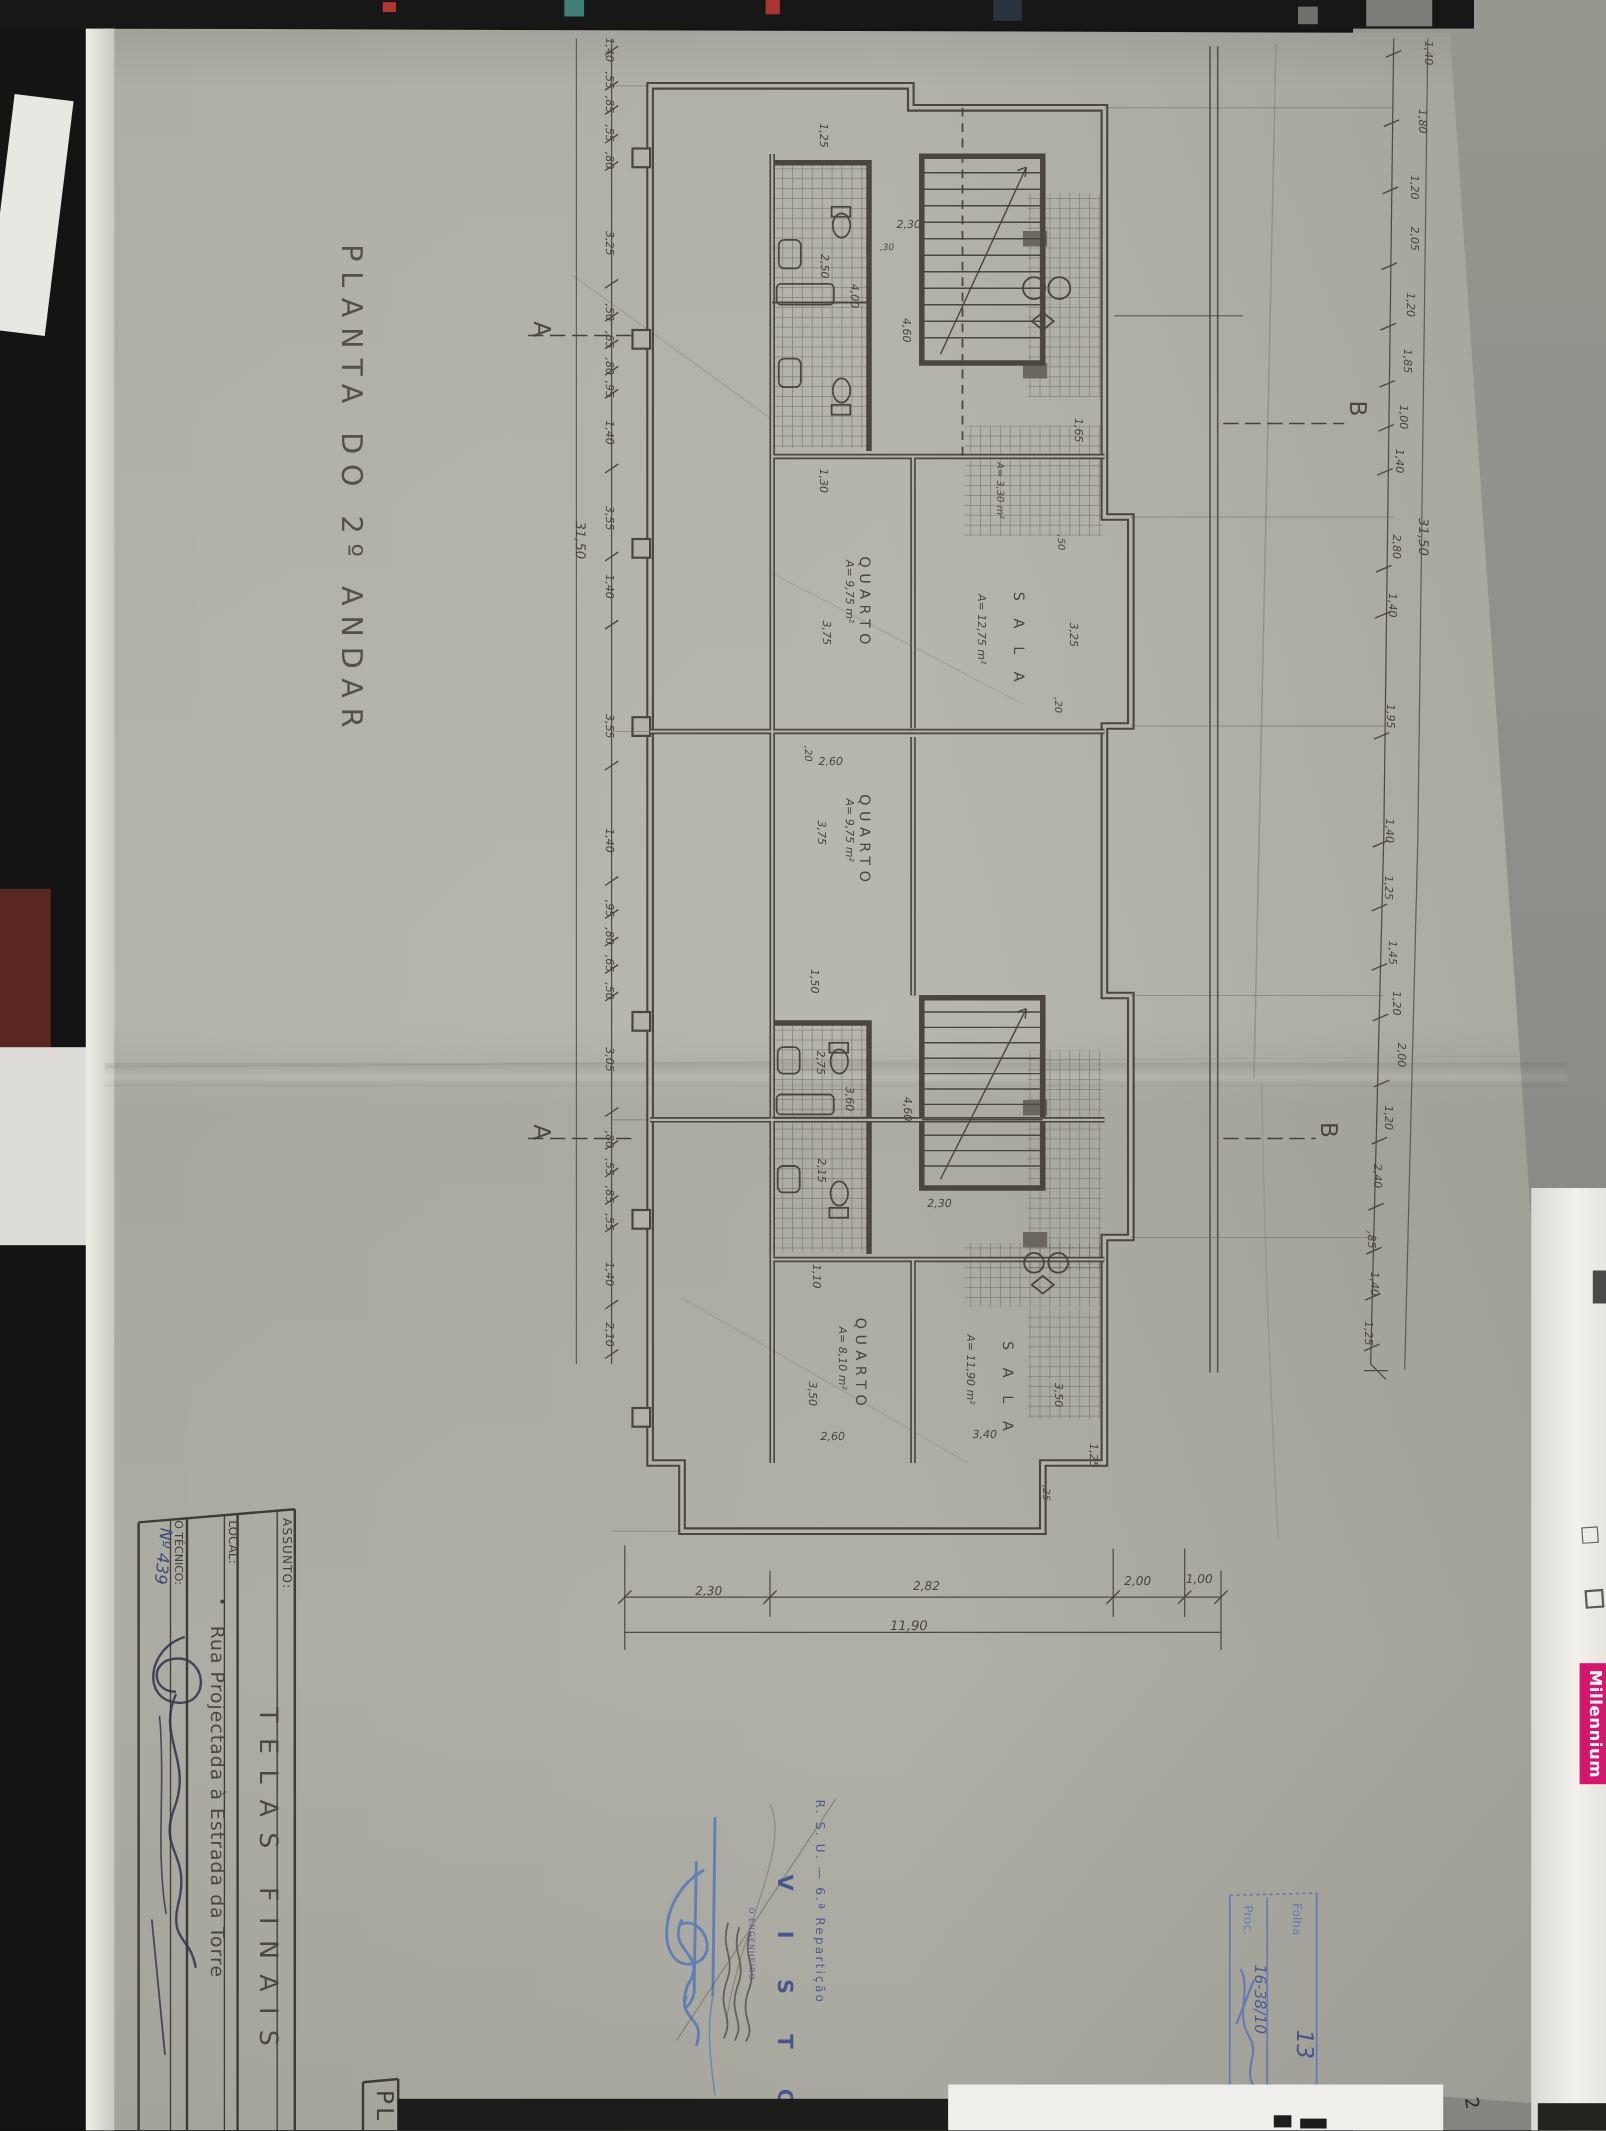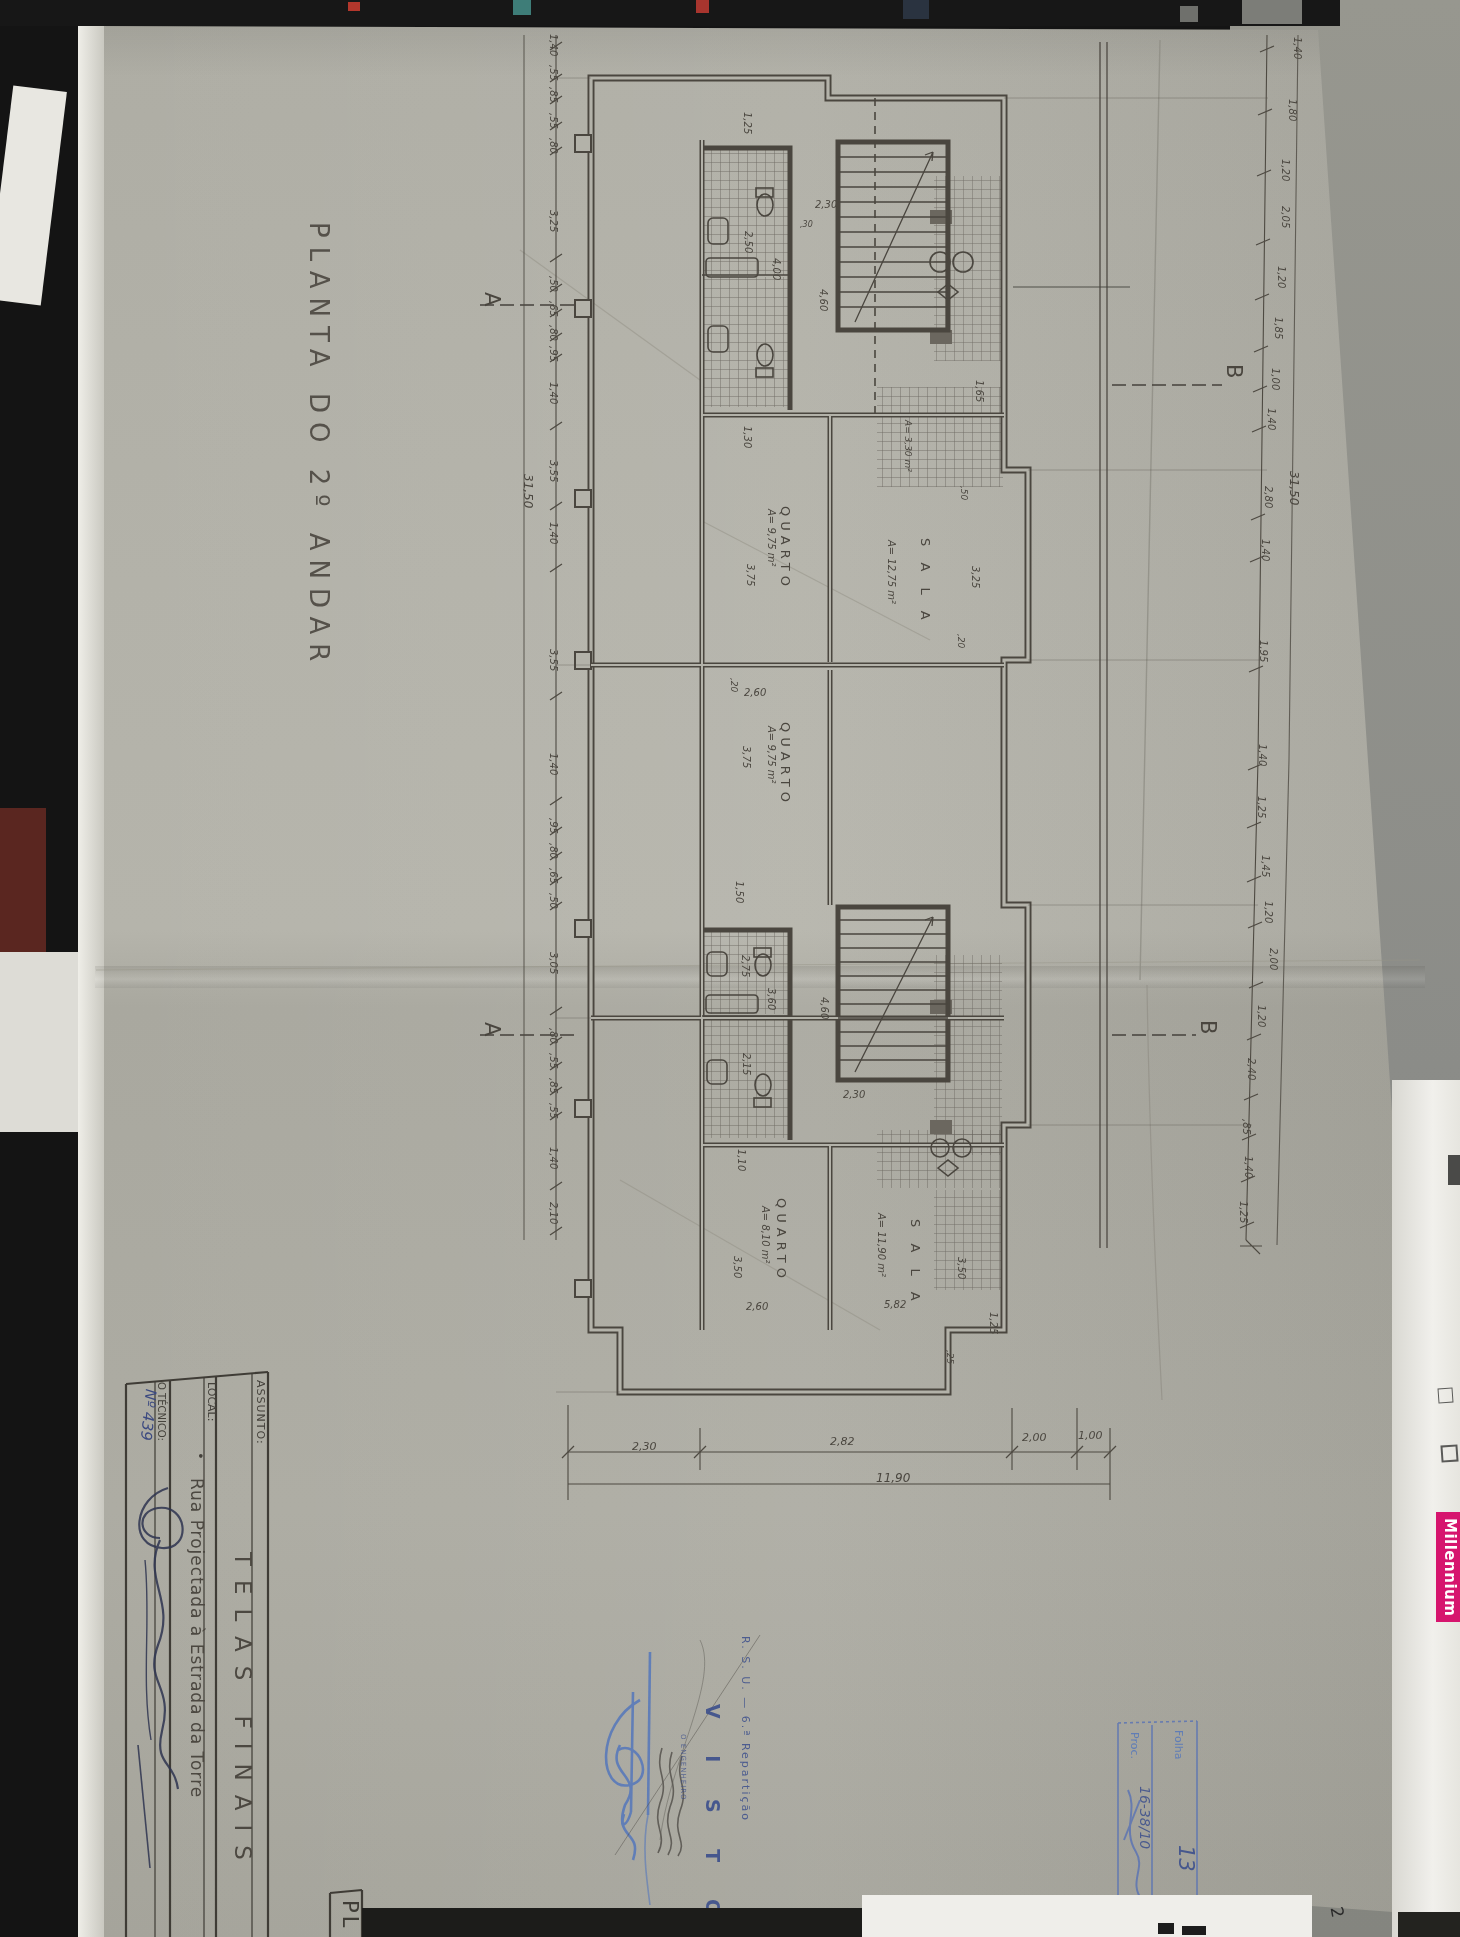--- a/index.html
+++ b/index.html
@@ -240,21 +240,21 @@
       <div class="plan-label rot" style="left: 829px; top: 997px; font-size: 10px; font-style: italic;">4,60</div>
       <div class="plan-label rot" style="left: 746px; top: 1149px; font-size: 10px; font-style: italic;">1,10</div>
       <div class="plan-label rot" style="left: 742px; top: 1256px; font-size: 10px; font-style: italic;">3,50</div>
       <div class="plan-label rot" style="left: 966px; top: 1257px; font-size: 10px; font-style: italic;">3,50</div>
       <div class="plan-label rot" style="left: 998px; top: 1312px; font-size: 10px; font-style: italic;">1,25</div>
       <div class="plan-label rot" style="left: 954px; top: 1350px; font-size: 9px; font-style: italic;">,25</div>
       <div class="plan-label hor" style="left: 815px; top: 200px; font-size: 10px; font-style: italic;">2,30</div>
       <div class="plan-label hor" style="left: 800px; top: 221px; font-size: 8px; font-style: italic;">,30</div>
       <div class="plan-label hor" style="left: 744px; top: 688px; font-size: 10px; font-style: italic;">2,60</div>
       <div class="plan-label hor" style="left: 746px; top: 1302px; font-size: 10px; font-style: italic;">2,60</div>
-      <div class="plan-label hor" style="left: 884px; top: 1300px; font-size: 10px; font-style: italic;">5,82</div>
+      <div class="plan-label hor" style="left: 884px; top: 1300px; font-size: 10px; font-style: italic;">3,40</div>
       <div class="plan-label hor" style="left: 843px; top: 1090px; font-size: 10px; font-style: italic;">2,30</div>
       <div class="plan-label rot" style="left: 558px; top: 34px; font-size: 10px; font-style: italic;">1,40</div>
       <div class="plan-label rot" style="left: 558px; top: 65px; font-size: 10px; font-style: italic;">,55</div>
       <div class="plan-label rot" style="left: 558px; top: 87px; font-size: 10px; font-style: italic;">,85</div>
       <div class="plan-label rot" style="left: 558px; top: 113px; font-size: 10px; font-style: italic;">,55</div>
       <div class="plan-label rot" style="left: 558px; top: 138px; font-size: 10px; font-style: italic;">,80</div>
       <div class="plan-label rot" style="left: 558px; top: 210px; font-size: 10px; font-style: italic;">3,25</div>
       <div class="plan-label rot" style="left: 558px; top: 276px; font-size: 10px; font-style: italic;">,50</div>
       <div class="plan-label rot" style="left: 558px; top: 301px; font-size: 10px; font-style: italic;">,65</div>
       <div class="plan-label rot" style="left: 558px; top: 325px; font-size: 10px; font-style: italic;">,80</div>
@@ -295,21 +295,21 @@
       <div class="plan-label rot" style="left: 1266px; top: 1005px; font-size: 10px; font-style: italic;">1,20</div>
       <div class="plan-label rot" style="left: 1256px; top: 1058px; font-size: 10px; font-style: italic;">2,40</div>
       <div class="plan-label rot" style="left: 1251px; top: 1119px; font-size: 10px; font-style: italic;">,85</div>
       <div class="plan-label rot" style="left: 1253px; top: 1156px; font-size: 10px; font-style: italic;">1,40</div>
       <div class="plan-label rot" style="left: 1248px; top: 1201px; font-size: 10px; font-style: italic;">1,25</div>
       <div class="plan-label rot" style="left: 1300px; top: 471px; font-size: 12px; font-style: italic;">31,50</div>
       <div class="plan-label hor" style="left: 632px; top: 1441px; font-size: 11px;">2,30</div>
       <div class="plan-label hor" style="left: 830px; top: 1436px; font-size: 11px;">2,82</div>
       <div class="plan-label hor" style="left: 1022px; top: 1432px; font-size: 11px;">2,00</div>
       <div class="plan-label hor" style="left: 1078px; top: 1430px; font-size: 11px;">1,00</div>
-      <div class="plan-label hor" style="left: 876px; top: 1472px; font-size: 12px;">11,90</div>
+      <div class="plan-label hor" style="left: 809px; top: 1472px; font-size: 12px;">11,90</div>
       <div class="plan-label rot" style="left: 502px; top: 292px; font-size: 21px;">A</div>
       <div class="plan-label rot" style="left: 502px; top: 1022px; font-size: 21px;">A</div>
       <div class="plan-label rot" style="left: 1244px; top: 364px; font-size: 21px;">B</div>
       <div class="plan-label rot" style="left: 1218px; top: 1020px; font-size: 21px;">B</div>
     </div>
 
   <svg width="1460" height="1937" viewBox="0 0 1460 1937" style="pointer-events:none">
     <g stroke="#3f3c36" stroke-width="2.2" fill="none">
       <path d="M268,1372 V1937 M216,1376 V1937 M170,1380 V1937 M126,1384 V1937"></path>
       <path d="M268,1372 L126,1384"></path>

